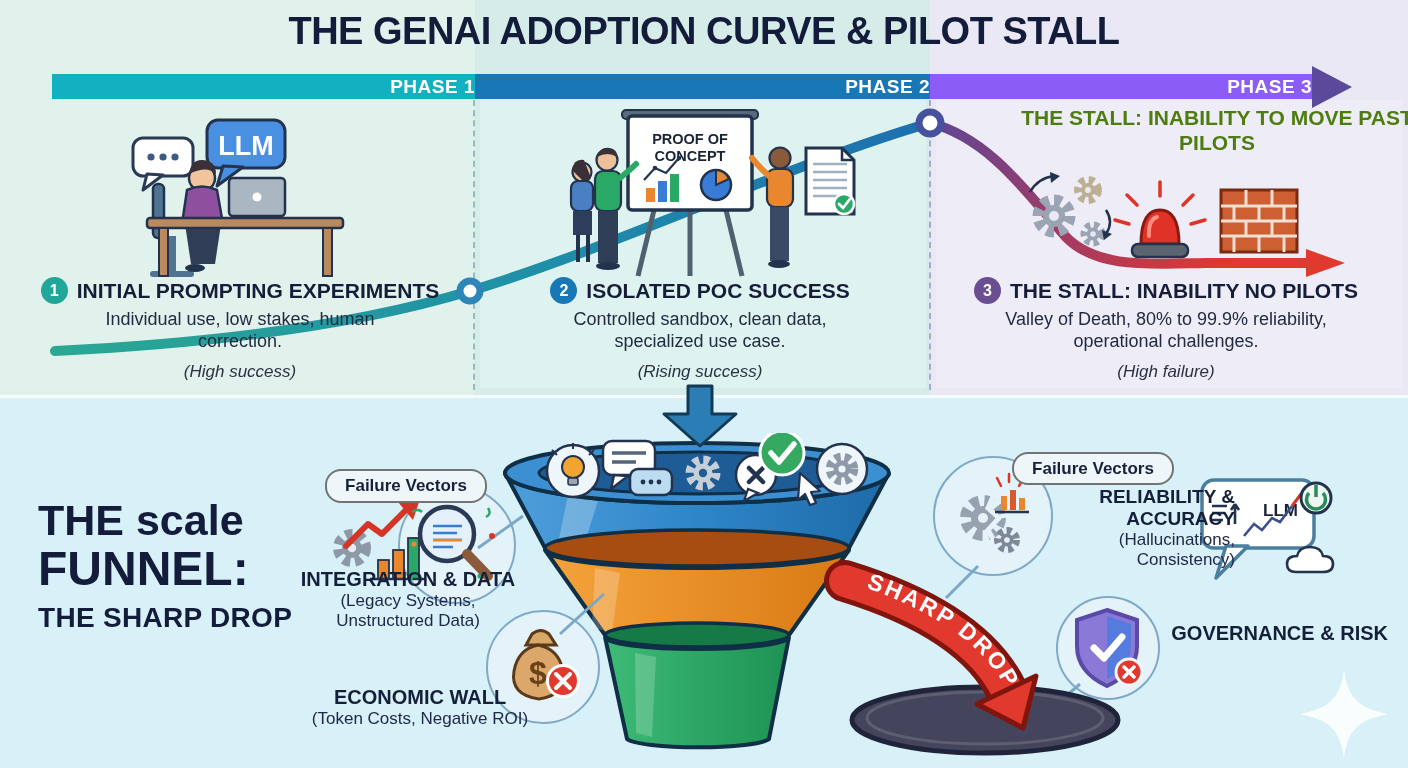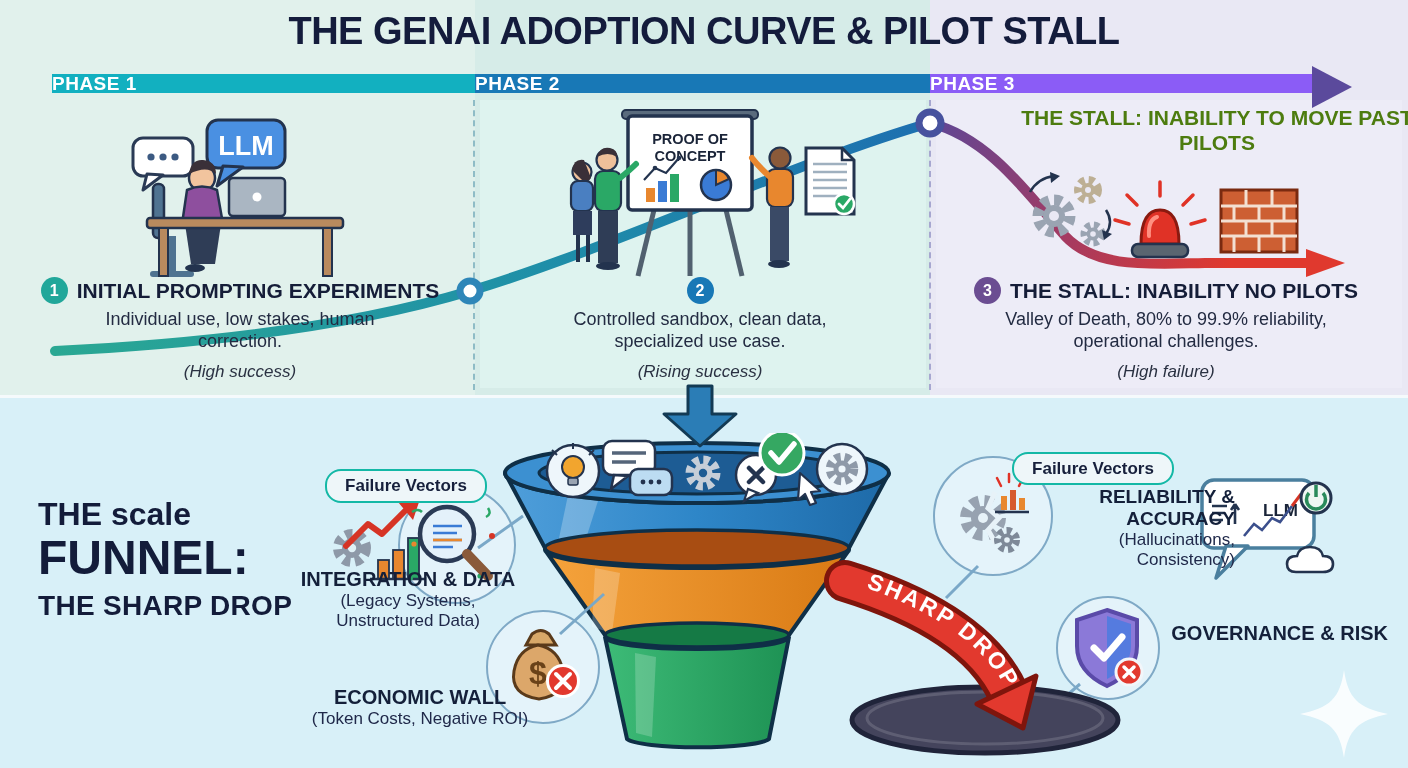--- a/index.html
+++ b/index.html
@@ -15,21 +15,21 @@
   .col2{left:475px;width:455px;background:#d6ece8;}
   .col3{left:930px;width:478px;background:#e9e8f4;}
   .col2panel{left:480px;top:100px;width:446px;height:288px;background:#def3ef;position:absolute;}
   .col3panel{left:936px;top:100px;width:466px;height:288px;background:#edecf7;position:absolute;}
   .divider{position:absolute;top:100px;height:290px;width:0;}
   .dv1{left:473px;border-left:2px dashed #8fbcc6;}
   .dv2{left:929px;border-left:2px dashed #a7a7d0;}
   h1.title{position:absolute;top:10px;left:0;width:1408px;text-align:center;margin:0;
     font-size:38px;font-weight:800;letter-spacing:-.5px;color:#141c3c;}
   .phase-bar{position:absolute;left:52px;top:74px;height:25px;display:flex;z-index:5;}
-  .seg{height:19px;display:flex;align-items:center;justify-content:flex-start;
+  .seg{height:25px;display:flex;align-items:center;justify-content:flex-end;
     color:#fff;font-size:19px;font-weight:800;letter-spacing:.5px;}
   .seg1{width:423px;background:#12b0c0;}
   .seg2{width:455px;background:#1878b6;}
   .seg3{width:382px;background:#8b5cf6;}
   .bar-arrow{width:0;height:0;border-top:21px solid transparent;border-bottom:21px solid transparent;
     border-left:40px solid #5b4a9c;margin-top:-8.5px;}
   .pb{position:absolute;text-align:center;color:#1c2438;z-index:6;}
   .pb .row{display:flex;justify-content:center;align-items:center;gap:9px;font-size:21px;font-weight:800;color:#151d38;}
   .badge{width:27px;height:27px;border-radius:50%;color:#fff;font-size:16px;font-weight:800;
     display:flex;align-items:center;justify-content:center;flex:0 0 27px;}
@@ -38,24 +38,24 @@
   .note{font-size:17px;font-style:italic;margin-top:9px;color:#2a3142;}
   #pb1{left:20px;top:277px;width:440px;}
   #pb2{left:488px;top:277px;width:424px;}
   #pb3{left:946px;top:277px;width:440px;}
   #p3head{position:absolute;left:1007px;top:106px;width:420px;text-align:center;
     font-size:21px;font-weight:800;color:#4d7c0f;line-height:1.18;z-index:6;}
   
   .bottom-section{position:absolute;left:0;top:395px;width:1408px;height:373px;
     background:#d8f0f8;border-top:3px solid #f5fafc;}
   .funnel-title{position:absolute;left:38px;top:100px;color:#131c3a;z-index:4;}
-  .ft1{font-size:32px;font-weight:800;line-height:1.05;}
+  .ft1{font-size:43px;font-weight:800;line-height:1.05;}
   .ft2{font-size:48px;font-weight:800;line-height:1.1;}
   .ft3{font-size:28px;font-weight:800;margin-top:6px;letter-spacing:.3px;}
-  .pill{position:absolute;background:#eef6f9;border:2px solid #14b8a6;border-radius:16px;
+  .pill{position:absolute;background:#eef6f9;border:2px solid #737373;border-radius:16px;
     display:flex;align-items:center;justify-content:center;font-size:17px;font-weight:800;
     color:#17203c;z-index:7;}
   .bub{position:absolute;border-radius:50%;background:rgba(230,243,250,.9);
     border:2.5px solid #7fa9c6;z-index:2;}
   .vec-text{position:absolute;text-align:center;color:#14203a;z-index:6;}
   .vec-title{font-size:20px;font-weight:800;}
   .vec-desc{font-size:17px;line-height:1.2;color:#20294a;}
   .vec-left-align{text-align:right;}
   svg text{font-family:"Liberation Sans",sans-serif;}
   .z3{z-index:3;} .z5{z-index:5;}
@@ -216,20 +216,21 @@
     <div class="row">
         <span class="badge b1">1</span>
       <span>INITIAL PROMPTING EXPERIMENTS</span>
       </div>
     <div class="desc" style="max-width:300px">Individual use, low stakes, human correction.</div>
     <div class="note">(High success)</div>
   </div>
   <div class="pb" id="pb2">
     <div class="row">
         <span class="badge b2">2</span>
+      <span>ISOLATED POC SUCCESS</span>
       </div>
     <div class="desc" style="max-width:330px">Controlled sandbox, clean data, specialized use case.</div>
     <div class="note">(Rising success)</div>
   </div>
   <div class="pb" id="pb3">
     <div class="row">
         <span class="badge b3">3</span>
       <span>THE STALL: INABILITY NO PILOTS</span>
       </div>
     <div class="desc" style="max-width:400px">Valley of Death, 80% to 99.9% reliability, operational challenges.</div>

